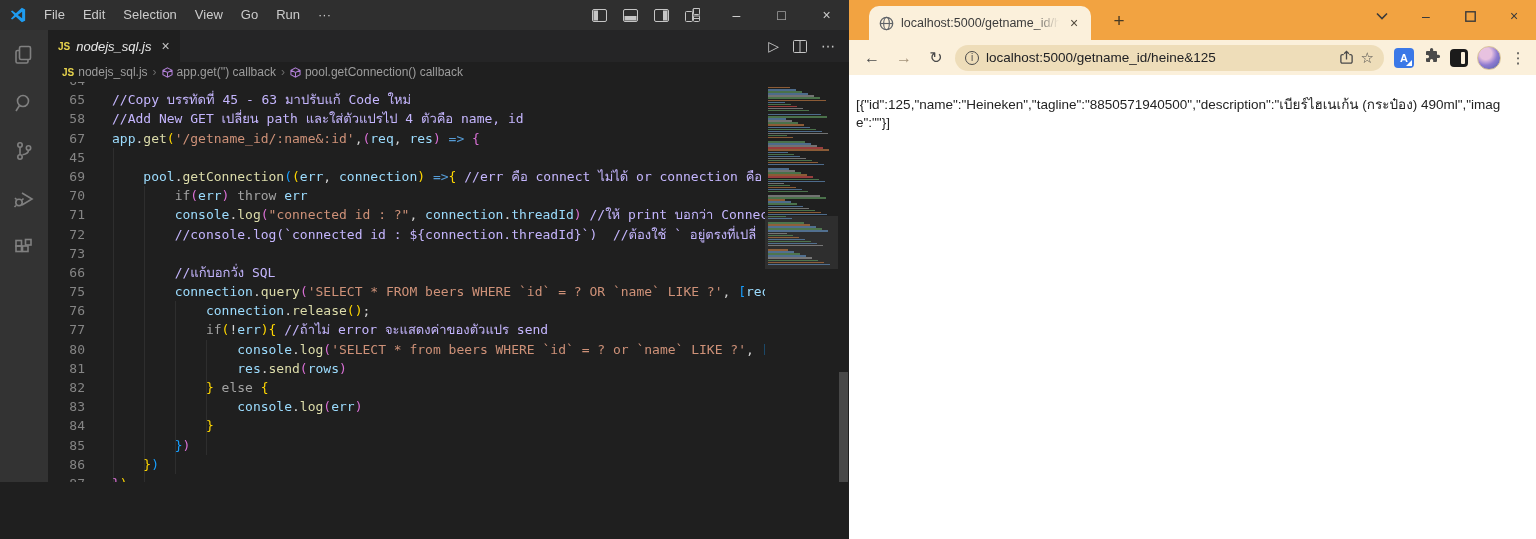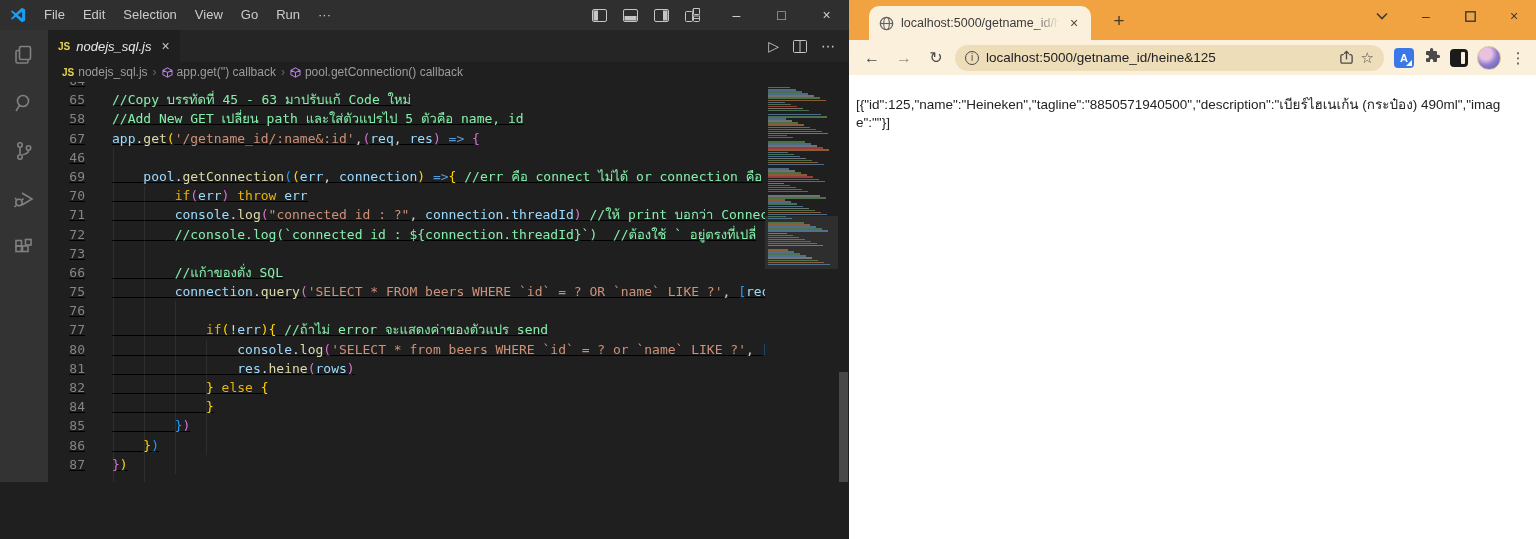--- a/index.html
+++ b/index.html
@@ -30,25 +30,25 @@
   .tab-close { color:#c5c5c5; font-size:14px; margin-left:4px; }
   .editor-actions { margin-left:auto; display:flex; align-items:center; gap:14px; padding-right:14px; color:#c5c5c5; }
   .editor-actions .ea { font-size:14px; display:flex; align-items:center; }
 
   .breadcrumbs { height:20px; background:#1f1f1f; display:flex; align-items:center; padding-left:14px; gap:5px; font-size:12px; color:#9d9d9d; flex:none; }
   .bc-sep { color:#6a6a6a; font-size:12px; }
   .bc-item { display:flex; align-items:center; gap:4px; }
 
   .editor-wrap { flex:1; position:relative; overflow:hidden; background:#1f1f1f; }
   .code-lines { margin-top:-11px; font-family:"DejaVu Sans Mono", monospace; font-size:13px; line-height:19.2px; }
-  .code-row { display:flex; height:19.2px; white-space:pre;text-decoration:underline; }
+  .code-row { display:flex; height:19.2px; white-space:pre; }
   .ln { width:37px; text-align:right; color:#858585; flex:none; }
   .code { padding-left:27px; }
-  .tk-cm{color:#86efac} .tk-id{color:#9cdcfe} .tk-fn{color:#dcdcaa}
-  .tk-kw{color:#eab308} .tk-str{color:#ce9178} .tk-pn{color:#d4d4d4}
+  .tk-cm{color:#c4b5fd} .tk-id{color:#9cdcfe} .tk-fn{color:#dcdcaa}
+  .tk-kw{color:#a3a3a3} .tk-str{color:#ce9178} .tk-pn{color:#d4d4d4}
   .tk-b1{color:#ffd700} .tk-b2{color:#da70d6} .tk-b3{color:#179fff}
   .tk-ar{color:#569cd6}
   .guide { position:absolute; width:1px; background:rgba(255,255,255,0.07); }
 
   .minimap { position:absolute; top:0; bottom:0; right:11px; width:73px; background:#1f1f1f; padding-top:3px; padding-left:3px; }
   .mm-line { height:1.4px; margin-bottom:0.7px; opacity:.75; }
   .mm-slider { position:absolute; left:0; right:0; top:134px; height:53px; background:rgba(255,255,255,0.07); }
   .v-scrollbar { position:absolute; top:0; bottom:0; right:0; width:11px; background:#1f1f1f; }
   .v-thumb { position:absolute; top:290px; height:140px; left:1px; right:1px; background:rgba(121,121,121,0.45); }
 
@@ -210,35 +210,36 @@
               <path d="M6 1 11 3.5 V8.5 L6 11 1 8.5 V3.5 Z M1 3.5 6 6 11 3.5 M6 6 V11" fill="none" stroke="#b180d7" stroke-width="1.1"></path>
             </svg>
             <span>pool.getConnection() callback</span>
           </span>
         </div>
 
       <div class="editor-wrap">
         <div class="code-lines">
             <div class="code-row"><span class="ln">64</span><span class="code"></span></div>
             <div class="code-row"><span class="ln">65</span><span class="code"><span class="tk-cm">//Copy บรรทัดที่ 45 - 63 มาปรับแก้ Code ใหม่</span></span></div>
-            <div class="code-row"><span class="ln">58</span><span class="code"><span class="tk-cm">//Add New GET เปลี่ยน path และใส่ตัวแปรไป 5 ตัวคือ name, id</span></span></div>
+            <div class="code-row"><span class="ln">58</span><span class="code"><span class="tk-cm">//Add New GET เปลี่ยน path และใส่ตัวแปรไป 4 ตัวคือ name, id</span></span></div>
             <div class="code-row"><span class="ln">67</span><span class="code"><span class="tk-id">app</span><span class="tk-pn">.</span><span class="tk-fn">get</span><span class="tk-b1">(</span><span class="tk-str">'/getname_id/:name&amp;:id'</span><span class="tk-pn">,</span><span class="tk-b2">(</span><span class="tk-id">req</span><span class="tk-pn">, </span><span class="tk-id">res</span><span class="tk-b2">)</span><span class="tk-pn"> </span><span class="tk-ar">=&gt;</span><span class="tk-pn"> </span><span class="tk-b2">{</span></span></div>
-            <div class="code-row"><span class="ln">46</span><span class="code"></span></div>
+            <div class="code-row"><span class="ln">45</span><span class="code"></span></div>
             <div class="code-row"><span class="ln">69</span><span class="code"><span class="tk-pn">    </span><span class="tk-id">pool</span><span class="tk-pn">.</span><span class="tk-fn">getConnection</span><span class="tk-b3">(</span><span class="tk-b1">(</span><span class="tk-id">err</span><span class="tk-pn">, </span><span class="tk-id">connection</span><span class="tk-b1">)</span><span class="tk-pn"> </span><span class="tk-ar">=&gt;</span><span class="tk-b1">{</span><span class="tk-cm"> //err คือ connect ไม่ได้ or connection คือ</span></span></div>
             <div class="code-row"><span class="ln">70</span><span class="code"><span class="tk-pn">        </span><span class="tk-kw">if</span><span class="tk-b2">(</span><span class="tk-id">err</span><span class="tk-b2">)</span><span class="tk-pn"> </span><span class="tk-kw">throw</span><span class="tk-pn"> </span><span class="tk-id">err</span></span></div>
             <div class="code-row"><span class="ln">71</span><span class="code"><span class="tk-pn">        </span><span class="tk-id">console</span><span class="tk-pn">.</span><span class="tk-fn">log</span><span class="tk-b2">(</span><span class="tk-str">"connected id : ?"</span><span class="tk-pn">, </span><span class="tk-id">connection</span><span class="tk-pn">.</span><span class="tk-id">threadId</span><span class="tk-b2">)</span><span class="tk-cm"> //ให้ print บอกว่า Connec</span></span></div>
             <div class="code-row"><span class="ln">72</span><span class="code"><span class="tk-pn">        </span><span class="tk-cm">//console.log(`connected id : ${connection.threadId}`)  //ต้องใช้ ` อยู่ตรงที่เปลี่</span></span></div>
             <div class="code-row"><span class="ln">73</span><span class="code"></span></div>
-            <div class="code-row"><span class="ln">66</span><span class="code"><span class="tk-pn">        </span><span class="tk-cm">//แก้าของตั่ง SQL</span></span></div>
+            <div class="code-row"><span class="ln">66</span><span class="code"><span class="tk-pn">        </span><span class="tk-cm">//แก้บอกวั่ง SQL</span></span></div>
             <div class="code-row"><span class="ln">75</span><span class="code"><span class="tk-pn">        </span><span class="tk-id">connection</span><span class="tk-pn">.</span><span class="tk-fn">query</span><span class="tk-b2">(</span><span class="tk-str">'SELECT * FROM beers WHERE `id` = ? OR `name` LIKE ?'</span><span class="tk-pn">, </span><span class="tk-b3">[</span><span class="tk-id">req</span></span></div>
-            <div class="code-row"><span class="ln">76</span></div>
+            <div class="code-row"><span class="ln">76</span><span class="code"><span class="tk-pn">            </span><span class="tk-id">connection</span><span class="tk-pn">.</span><span class="tk-fn">release</span><span class="tk-b1">(</span><span class="tk-b1">)</span><span class="tk-pn">;</span></span></div>
             <div class="code-row"><span class="ln">77</span><span class="code"><span class="tk-pn">            </span><span class="tk-kw">if</span><span class="tk-b1">(</span><span class="tk-pn">!</span><span class="tk-id">err</span><span class="tk-b1">)</span><span class="tk-b1">{</span><span class="tk-cm"> //ถ้าไม่ error จะแสดงค่าของตัวแปร send</span></span></div>
             <div class="code-row"><span class="ln">80</span><span class="code"><span class="tk-pn">                </span><span class="tk-id">console</span><span class="tk-pn">.</span><span class="tk-fn">log</span><span class="tk-b2">(</span><span class="tk-str">'SELECT * from beers WHERE `id` = ? or `name` LIKE ?'</span><span class="tk-pn">, </span><span class="tk-b3">[</span></span></div>
-            <div class="code-row"><span class="ln">81</span><span class="code"><span class="tk-pn">                </span><span class="tk-id">res</span><span class="tk-pn">.</span><span class="tk-fn">heine</span><span class="tk-b2">(</span><span class="tk-id">rows</span><span class="tk-b2">)</span></span></div>
+            <div class="code-row"><span class="ln">81</span><span class="code"><span class="tk-pn">                </span><span class="tk-id">res</span><span class="tk-pn">.</span><span class="tk-fn">send</span><span class="tk-b2">(</span><span class="tk-id">rows</span><span class="tk-b2">)</span></span></div>
             <div class="code-row"><span class="ln">82</span><span class="code"><span class="tk-pn">            </span><span class="tk-b1">}</span><span class="tk-pn"> </span><span class="tk-kw">else</span><span class="tk-pn"> </span><span class="tk-b1">{</span></span></div>
+            <div class="code-row"><span class="ln">83</span><span class="code"><span class="tk-pn">                </span><span class="tk-id">console</span><span class="tk-pn">.</span><span class="tk-fn">log</span><span class="tk-b2">(</span><span class="tk-id">err</span><span class="tk-b2">)</span></span></div>
             <div class="code-row"><span class="ln">84</span><span class="code"><span class="tk-pn">            </span><span class="tk-b1">}</span></span></div>
             <div class="code-row"><span class="ln">85</span><span class="code"><span class="tk-pn">        </span><span class="tk-b3">}</span><span class="tk-b2">)</span></span></div>
             <div class="code-row"><span class="ln">86</span><span class="code"><span class="tk-pn">    </span><span class="tk-b1">}</span><span class="tk-b3">)</span></span></div>
             <div class="code-row"><span class="ln">87</span><span class="code"><span class="tk-b2">}</span><span class="tk-b1">)</span></span></div>
           </div>
         <div class="guide" style="left:64.5px; top:66px;  height:364px;"></div>
         <div class="guide" style="left:95.7px; top:104px; height:307px;"></div>
         <div class="guide" style="left:127px;  top:219px; height:173px;"></div>
         <div class="guide" style="left:158.2px;top:258px; height:115px;"></div>
         <div class="minimap">

